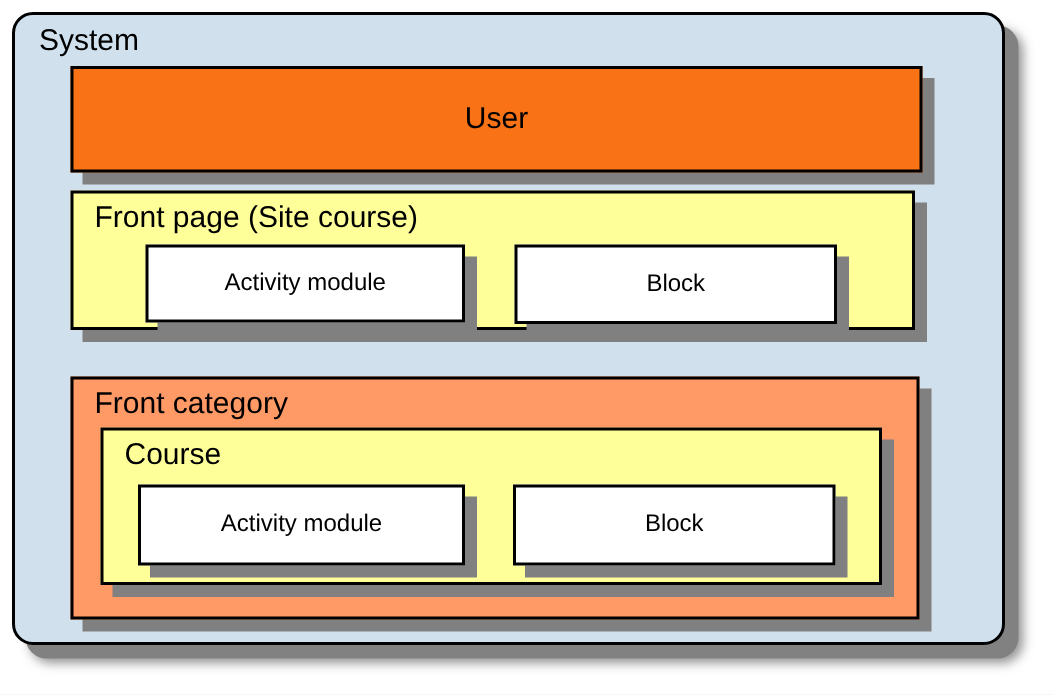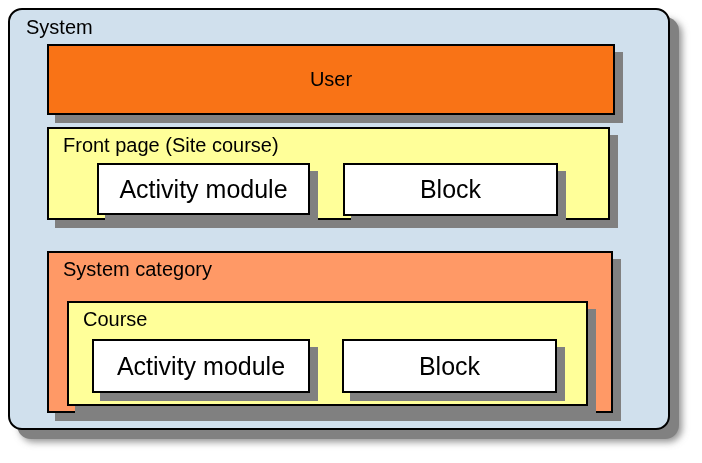--- a/index.html
+++ b/index.html
@@ -44,27 +44,27 @@
     left: 37px; top: 117px;
     width: 563px; height: 93px;
   }
 
   .category-box {
     left: 37px; top: 241px;
     width: 566px; height: 162px;
   }
 
   .course-box {
-    left: 18px; top: 48px;
+    left: 18px; top: 32px;
     width: 521px; height: 105px;
   }
 
   .leaf-box {
     display: flex; align-items: center; justify-content: center;
-    font-size: 25px;
+    font-size: 16px;
   }
   
   .fp-activity { left: 48px;  top: 34px; width: 213px; height: 52px; }
   .fp-block    { left: 294px; top: 34px; width: 215px; height: 53px; }
   
   .c-activity  { left: 23px;  top: 36px; width: 218px; height: 54px; }
   .c-block     { left: 273px; top: 36px; width: 215px; height: 54px; }
 </style>
 </head>
 <body>
@@ -83,21 +83,21 @@
     <div class="ctx hard-shadow leaf-box fp-activity" style="background-color: rgb(255, 255, 255);">
       <span>Activity module</span>
     </div>
 
     <div class="ctx hard-shadow leaf-box fp-block" style="background-color: rgb(255, 255, 255);">
       <span>Block</span>
     </div>
   </div>
 
   <div class="ctx hard-shadow category-box" style="background-color: rgb(255, 153, 102);">
-    <div class="corner-label">System category</div>
+    <div class="corner-label">Front category</div>
 
     <div class="ctx hard-shadow course-box" style="background-color: rgb(255, 255, 153);">
       <div class="corner-label">Course</div>
 
       <div class="ctx hard-shadow leaf-box c-activity" style="background-color: rgb(255, 255, 255);">
         <span>Activity module</span>
       </div>
 
       <div class="ctx hard-shadow leaf-box c-block" style="background-color: rgb(255, 255, 255);">
         <span>Block</span>

